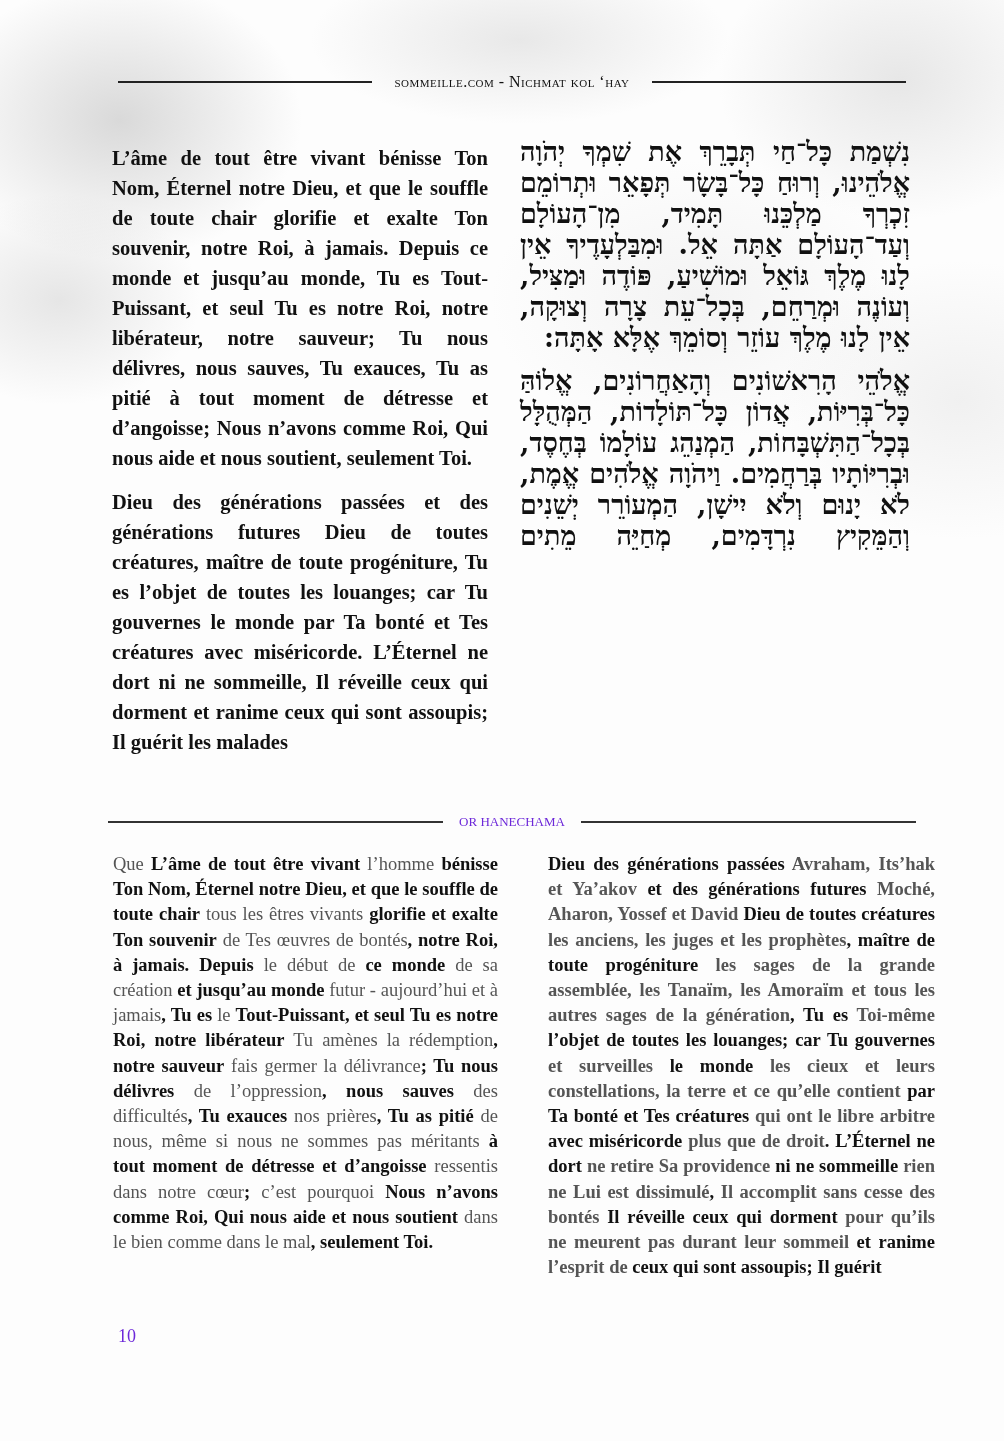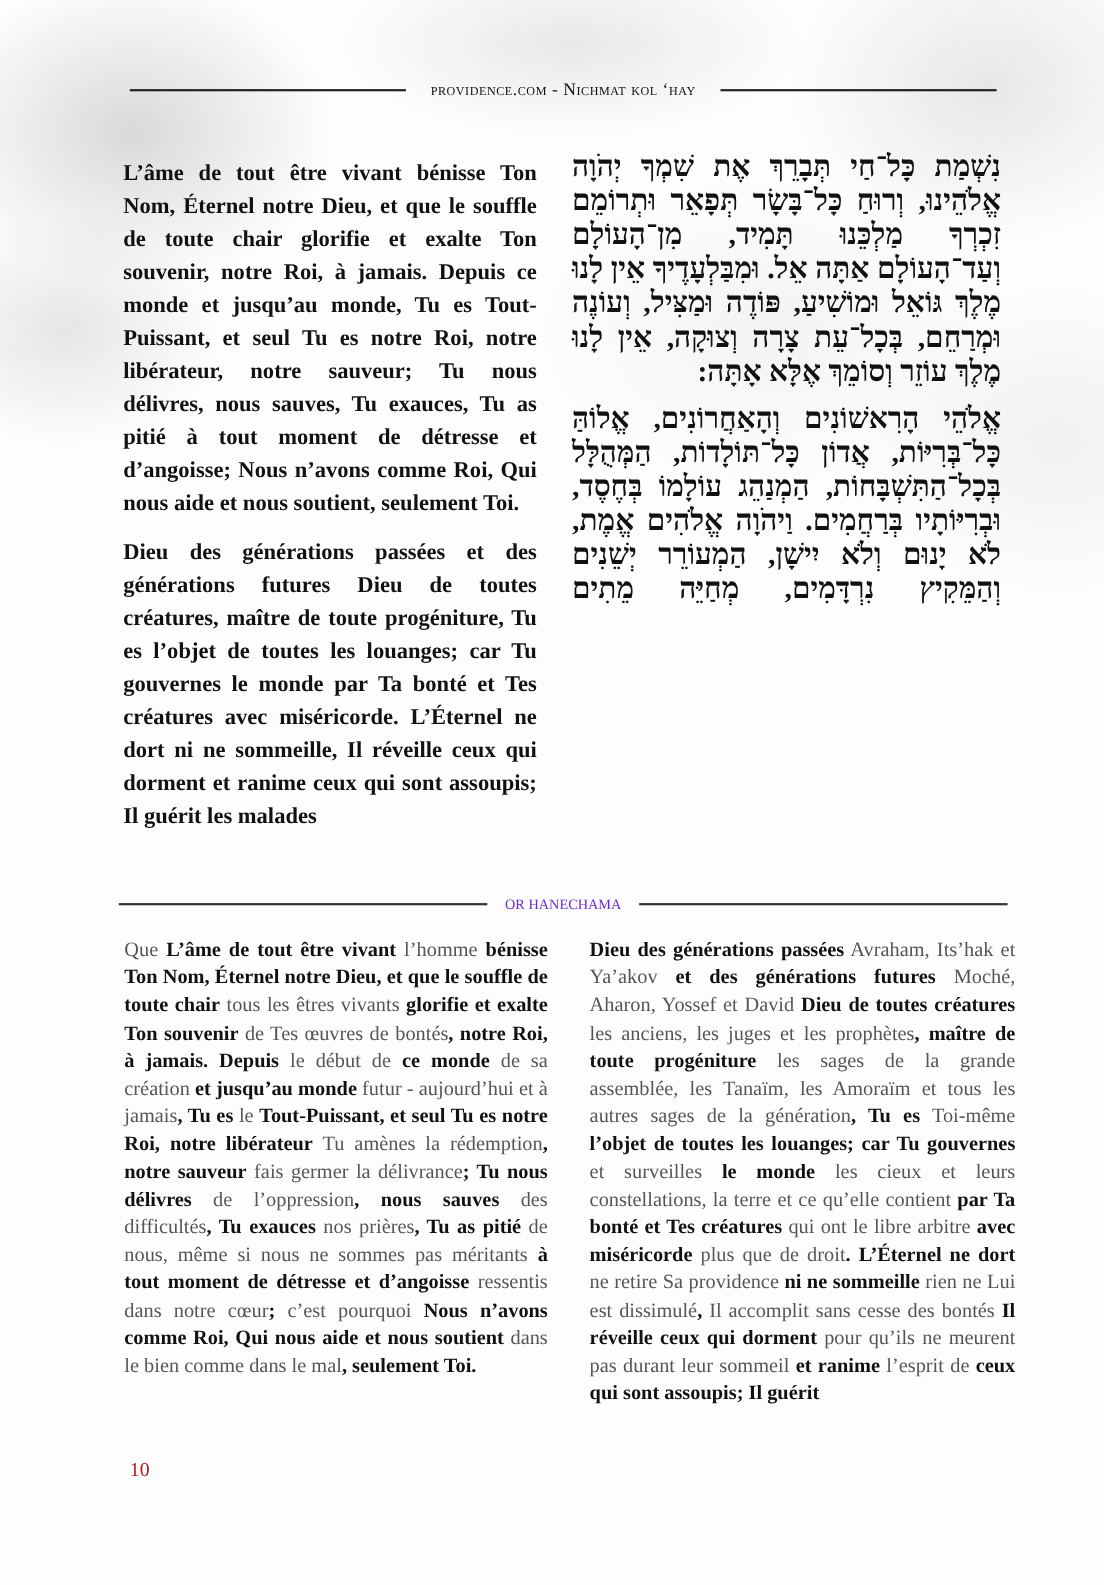--- a/index.html
+++ b/index.html
@@ -30,45 +30,45 @@
   }
   .col {
     position:absolute; font-size:20.5px; line-height:30px; text-align:justify;
   }
   .fr-top { left:112px; top:143px; width:388px; font-weight:bold; }
   .fr-top p { margin:0 12px 14px 0; }
   .he-top {
     left:520px; top:136px; width:390px; direction:rtl; text-align:justify;
     font-family:"DejaVu Serif", serif; font-weight:bold; font-size:27px; line-height:31px;
   }
-  .he-top p { margin:0 0 12px 0; text-align-last:justify;font-family:Liberation Serif, serif; }
+  .he-top p { margin:0 0 12px 0; text-align-last:justify; }
   .he-top p.last-short { text-align-last:right; }
   .divider {
     position:absolute; left:108px; top:812px; width:808px; height:20px;
     display:flex; align-items:center;
   }
   .divider .rule { height:1.5px; background:#333; flex:1; }
   .divider .title { padding:0 16px; font-size:13px; color:#6d28d9; white-space:nowrap; }
   .comm {
     position:absolute; top:852px; font-size:18.5px; line-height:25.2px; text-align:justify;
     color:#555;
   }
   .comm.left { left:113px; width:385px; }
-  .comm.right { left:536px; width:387px; }
+  .comm.right { left:548px; width:387px;font-weight:bold; }
   .comm b { color:#111; }
-  .pagenum { position:absolute; left:118px; top:1326px; font-size:18px; color:#b91c1c; }
+  .pagenum { position:absolute; left:118px; top:1326px; font-size:18px; color:#6d28d9; }
 </style>
 </head>
 <body>
 
 <div class="bg"></div>
 
 <div class="header">
   <div class="rule"></div>
-  <div class="title">providence.com - Nichmat kol ‘hay</div>
+  <div class="title">sommeille.com - Nichmat kol ‘hay</div>
   <div class="rule"></div>
 </div>
 
 <div class="col fr-top">
   <p>L’âme de tout être vivant bénisse Ton Nom, Éternel notre Dieu, et que le souffle de toute chair glorifie et exalte Ton souvenir, notre Roi, à jamais. Depuis ce monde et jusqu’au monde, Tu es Tout-Puissant, et seul Tu es notre Roi, notre libérateur, notre sauveur; Tu nous délivres, nous sauves, Tu exauces, Tu as pitié à tout moment de détresse et d’angoisse; Nous n’avons comme Roi, Qui nous aide et nous soutient, seulement Toi.</p>
   <p>Dieu des générations passées et des générations futures Dieu de toutes créatures, maître de toute progéniture, Tu es l’objet de toutes les louanges; car Tu gouvernes le monde par Ta bonté et Tes créatures avec miséricorde. L’Éternel ne dort ni ne sommeille, Il réveille ceux qui dorment et ranime ceux qui sont assoupis; Il guérit les malades</p>
 </div>
 
 <div class="col he-top" lang="he">
   <p class="last-short">נִשְׁמַת כָּל־חַי תְּבָרֵךְ אֶת שִׁמְךָ יְהֹוָה אֱלֹהֵינוּ, וְרוּחַ כָּל־בָּשָׂר תְּפָאֵר וּתְרוֹמֵם זִכְרְךָ מַלְכֵּנוּ תָּמִיד, מִן־הָעוֹלָם וְעַד־הָעוֹלָם אַתָּה אֵל. וּמִבַּלְעָדֶיךָ אֵין לָנוּ מֶלֶךְ גּוֹאֵל וּמוֹשִׁיעַ, פּוֹדֶה וּמַצִּיל, וְעוֹנֶה וּמְרַחֵם, בְּכָל־עֵת צָרָה וְצוּקָה, אֵין לָנוּ מֶלֶךְ עוֹזֵר וְסוֹמֵךְ אֶלָּא אָתָּה:</p>

